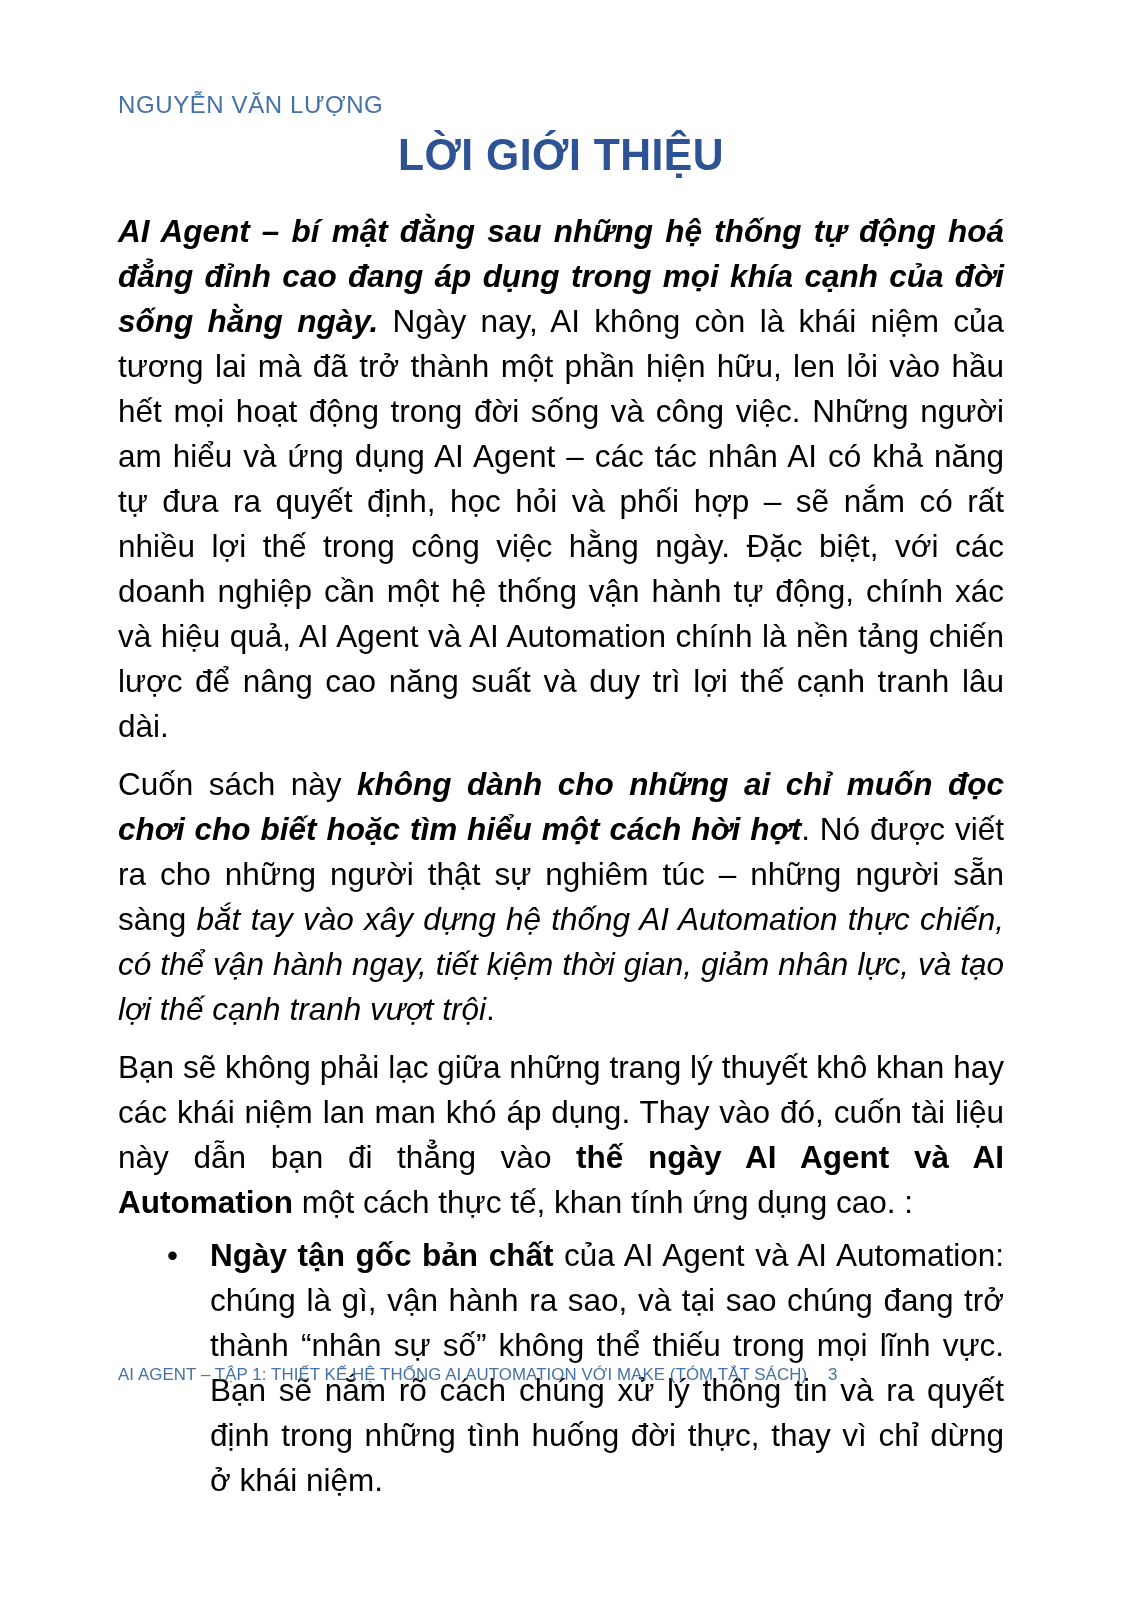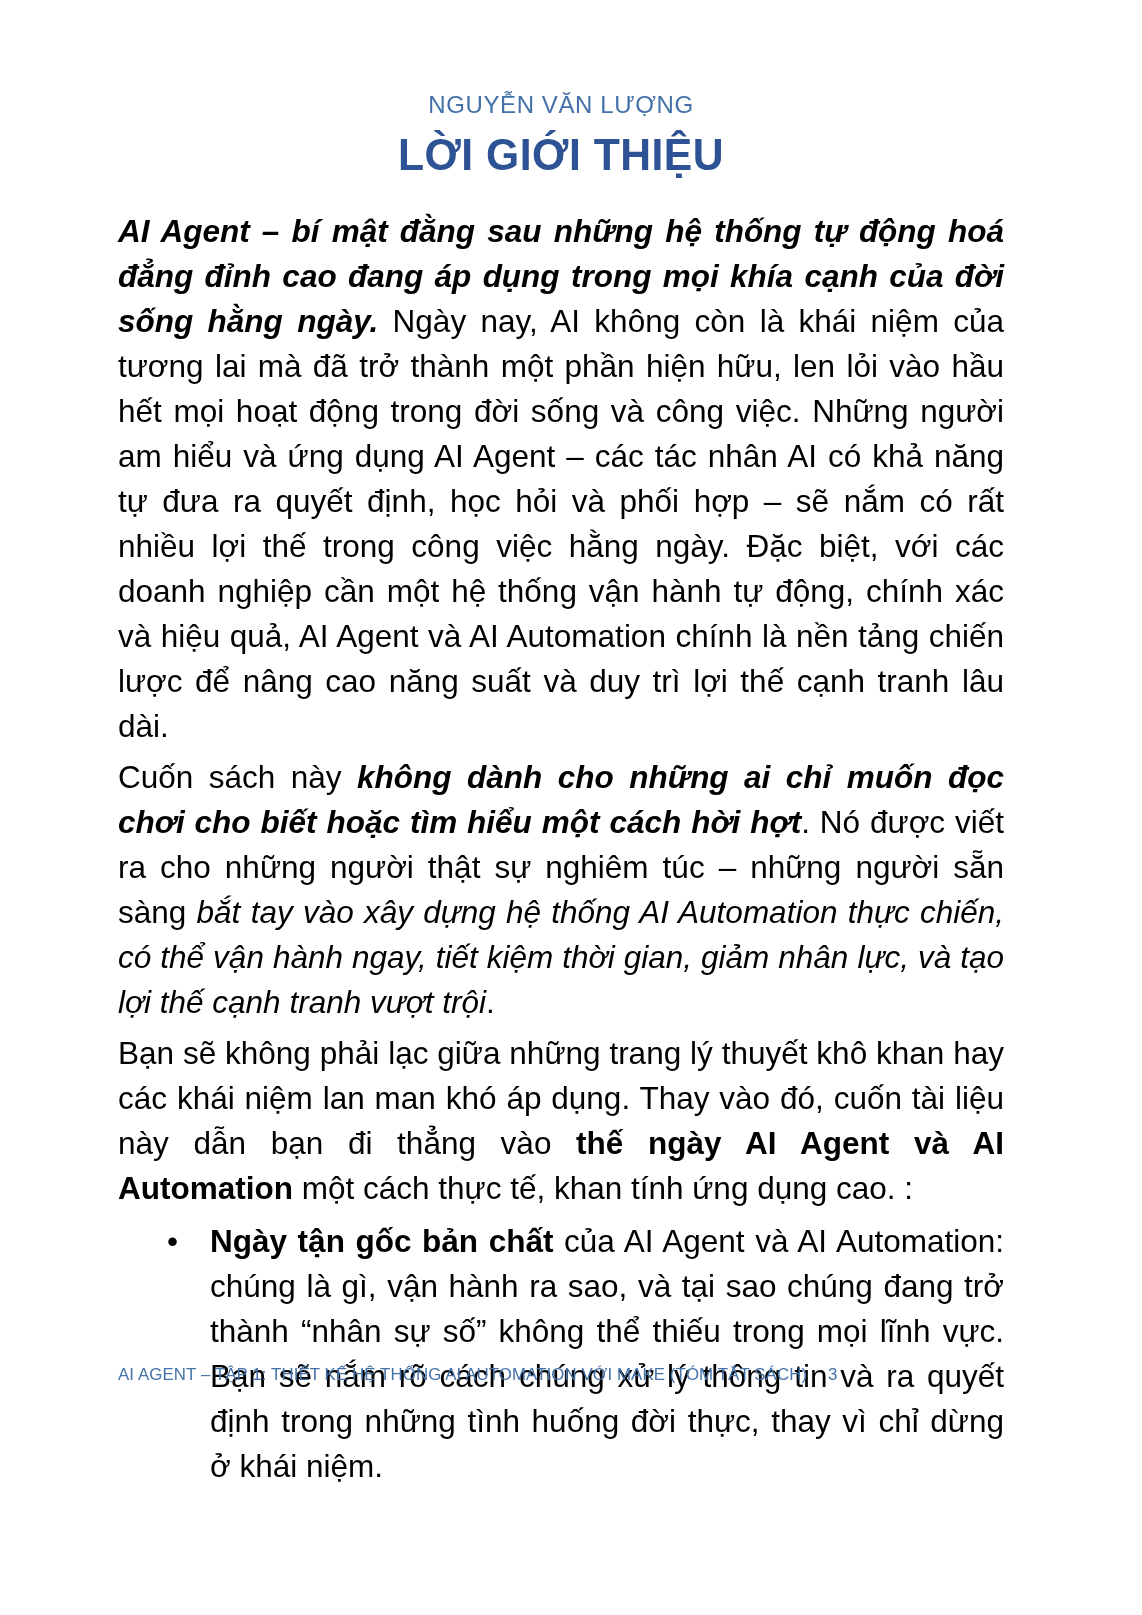--- a/index.html
+++ b/index.html
@@ -18,21 +18,20 @@
   }
   .content {
     position: absolute;
     left: 118px;
     top: 0;
     width: 886px;
   }
 
   
   .author-line {
-    text-align: center;
     color: #4371A8;
     font-size: 24px;
     letter-spacing: 0.6px;
     font-weight: 400;
     margin-top: 92px;
     line-height: 1.1;
     white-space: nowrap;
   }
   .doc-title {
     text-align: center;
@@ -51,21 +50,21 @@
     color: #000000;
     font-size: 31.5px;
     line-height: 45px;
     text-align: justify;
     text-justify: inter-word;
     margin: 0;
     font-weight: 400;
     -webkit-font-smoothing: antialiased;
   }
   .para.first { margin-top: 30px; }
-  .para + .para { margin-top: 6px; }
+  .para + .para { margin-top: 13px; }
 
   .bi { font-weight: bold; font-style: italic; }
   .it { font-style: italic; }
   .bd { font-weight: bold; }
 
   
   .bullet-list {
     margin: 8px 0 0 0;
     padding: 0;
     list-style: none;

